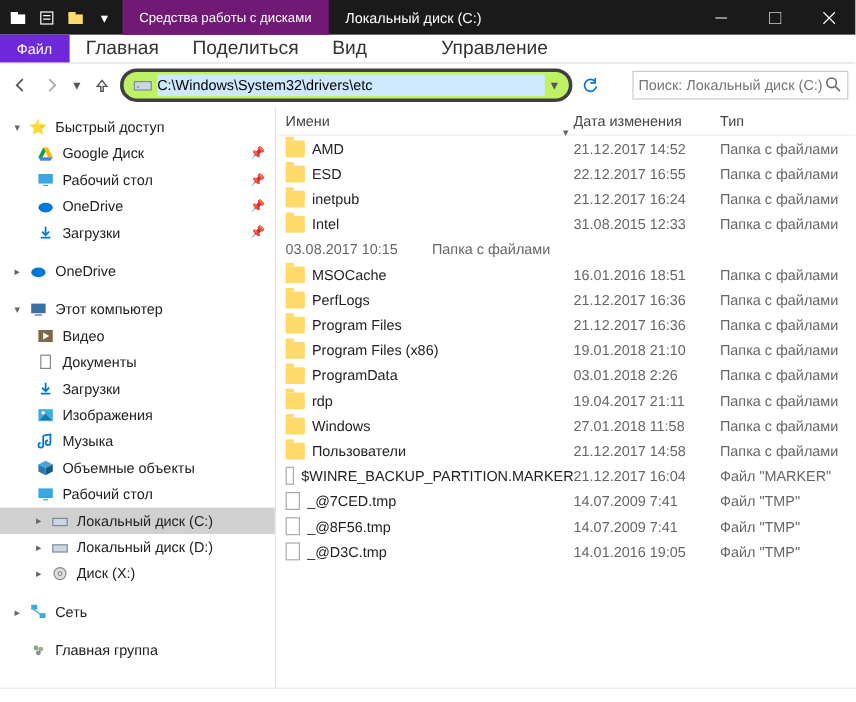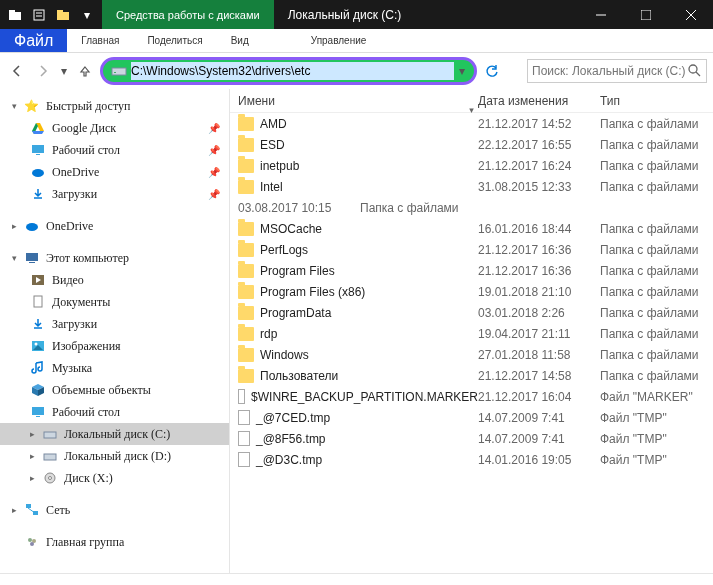--- a/index.html
+++ b/index.html
@@ -2,49 +2,49 @@
 <html><head>
 <meta charset="utf-8">
 <style>
 * { margin: 0; padding: 0; box-sizing: border-box; font-family: "Segoe UI", Tahoma, sans-serif; font-size: 12px; }
 body { width: 713px; height: 585px; background: #fff; overflow: hidden; }
 
 .titlebar { height: 29px; background: #1a1a1a; color: #fff; display: flex; align-items: stretch; }
 .tb-icons { display: flex; align-items: center; gap: 10px; padding: 0 8px; }
 .tb-icon { width: 14px; height: 14px; display: inline-flex; align-items: center; justify-content: center; }
 .tb-center { flex: 1; display: flex; align-items: stretch; }
-.tb-tab-tools { background: #15803d; color: #fff; padding: 0 14px; display: flex; align-items: center; font-size: 11px; }
+.tb-tab-tools { background: #701a75; color: #fff; padding: 0 14px; display: flex; align-items: center; font-size: 11px; }
 .tb-tab-title { padding: 0 14px; display: flex; align-items: center; font-size: 12px; }
 .tb-controls { display: flex; }
 .tb-btn { width: 45px; display: flex; align-items: center; justify-content: center; color: #fff; }
 
 .ribbon { height: 24px; background: #fff; border-bottom: 1px solid #ddd; display: flex; align-items: stretch; }
-.ribbon-file { background: #1d4ed8; color: #fff; padding: 0 14px; display: flex; align-items: center; font-size: 16px; }
-.ribbon-tab { padding: 0 14px; display: flex; align-items: center; color: #333; font-size: 10px; }
+.ribbon-file { background: #6d28d9; color: #fff; padding: 0 14px; display: flex; align-items: center; font-size: 12px; }
+.ribbon-tab { padding: 0 14px; display: flex; align-items: center; color: #333; font-size: 16px; }
 .ribbon-tab.manage { margin-left: 34px; }
 
 .navrow { height: 36px; display: flex; align-items: center; padding: 3px 6px; gap: 4px; }
 .nav-btn { width: 22px; height: 22px; display: flex; align-items: center; justify-content: center; color: #555; }
-.address-wrap { flex: 1; position: relative; height: 28px; border: 3px solid #8b5cf6; border-radius: 14px; display: flex; align-items: center; background: #22c55e; padding: 0 4px; }
+.address-wrap { flex: 1; position: relative; height: 28px; border: 3px solid #404040; border-radius: 14px; display: flex; align-items: center; background: #bef264; padding: 0 4px; }
 .address-icon { width: 16px; height: 16px; margin: 0 4px; }
 .address-input { flex: 1; border: none; outline: none; height: 18px; font-size: 12px; background: #cde8ff; }
 .address-dd { width: 16px; display:flex; align-items:center; justify-content:center; color:#555; }
 .refresh-btn { width: 22px; height: 22px; display:flex; align-items:center; justify-content:center; }
 .search-box { width: 180px; height: 24px; border: 1px solid #ccc; display: flex; align-items: center; padding: 0 4px; margin-left: 20px; }
 .search-input { flex: 1; border: none; outline: none; font-size: 12px; color: #888; }
 .search-icon { width: 16px; height: 16px; color: #666; }
 
 .body { display: flex; height: calc(585px - 29px - 24px - 36px - 12px); }
 .sidebar { width: 230px; border-right: 1px solid #e5e5e5; padding: 6px 0; overflow: hidden; }
 .tree-item { display: flex; align-items: center; height: 22px; padding-left: 12px; padding-right: 8px; color: #222; }
 .tree-item.indent { padding-left: 30px; }
 .tree-item.sel { background: #d0d0d0; }
 .tree-chev { width: 10px; font-size: 9px; color: #666; margin-right: 2px; }
 .tree-icon { width: 16px; height: 16px; margin-right: 6px; display:inline-flex; align-items:center; justify-content:center; }
-.tree-label { flex: 1; font-family: Liberation Serif, serif; }
+.tree-label { flex: 1; }
 .pin { color: #888; font-size: 10px; margin-left: 4px; }
 .tree-spacer { height: 10px; }
 
 .main { flex: 1; display: flex; flex-direction: column; }
 .col-headers { display: flex; height: 24px; border-bottom: 1px solid #eee; align-items: center; color: #444; padding-left: 8px; position: relative; }
 .col-name { width: 240px; }
 .col-date { width: 122px; }
 .col-type { flex: 1; }
 .col-chev { position:absolute; left:50%; top:16px; font-size:9px; color:#666; transform:translateX(-50%); }
 .rows { flex: 1; overflow: hidden; }
@@ -394,21 +394,21 @@
         </div>
         <div class="row">
           <div class="c-date">03.08.2017 10:15</div>
           <div class="c-type">Папка с файлами</div>
         </div>
         <div class="row">
           <div class="c-name">
             <span class="f-icon"></span>
             <span>MSOCache</span>
           </div>
-          <div class="c-date">16.01.2016 18:44</div>
+          <div class="c-date">16.01.2016 18:51</div>
           <div class="c-type">Папка с файлами</div>
         </div>
         <div class="row">
           <div class="c-name">
             <span class="f-icon"></span>
             <span>PerfLogs</span>
           </div>
           <div class="c-date">21.12.2017 16:36</div>
           <div class="c-type">Папка с файлами</div>
         </div>

